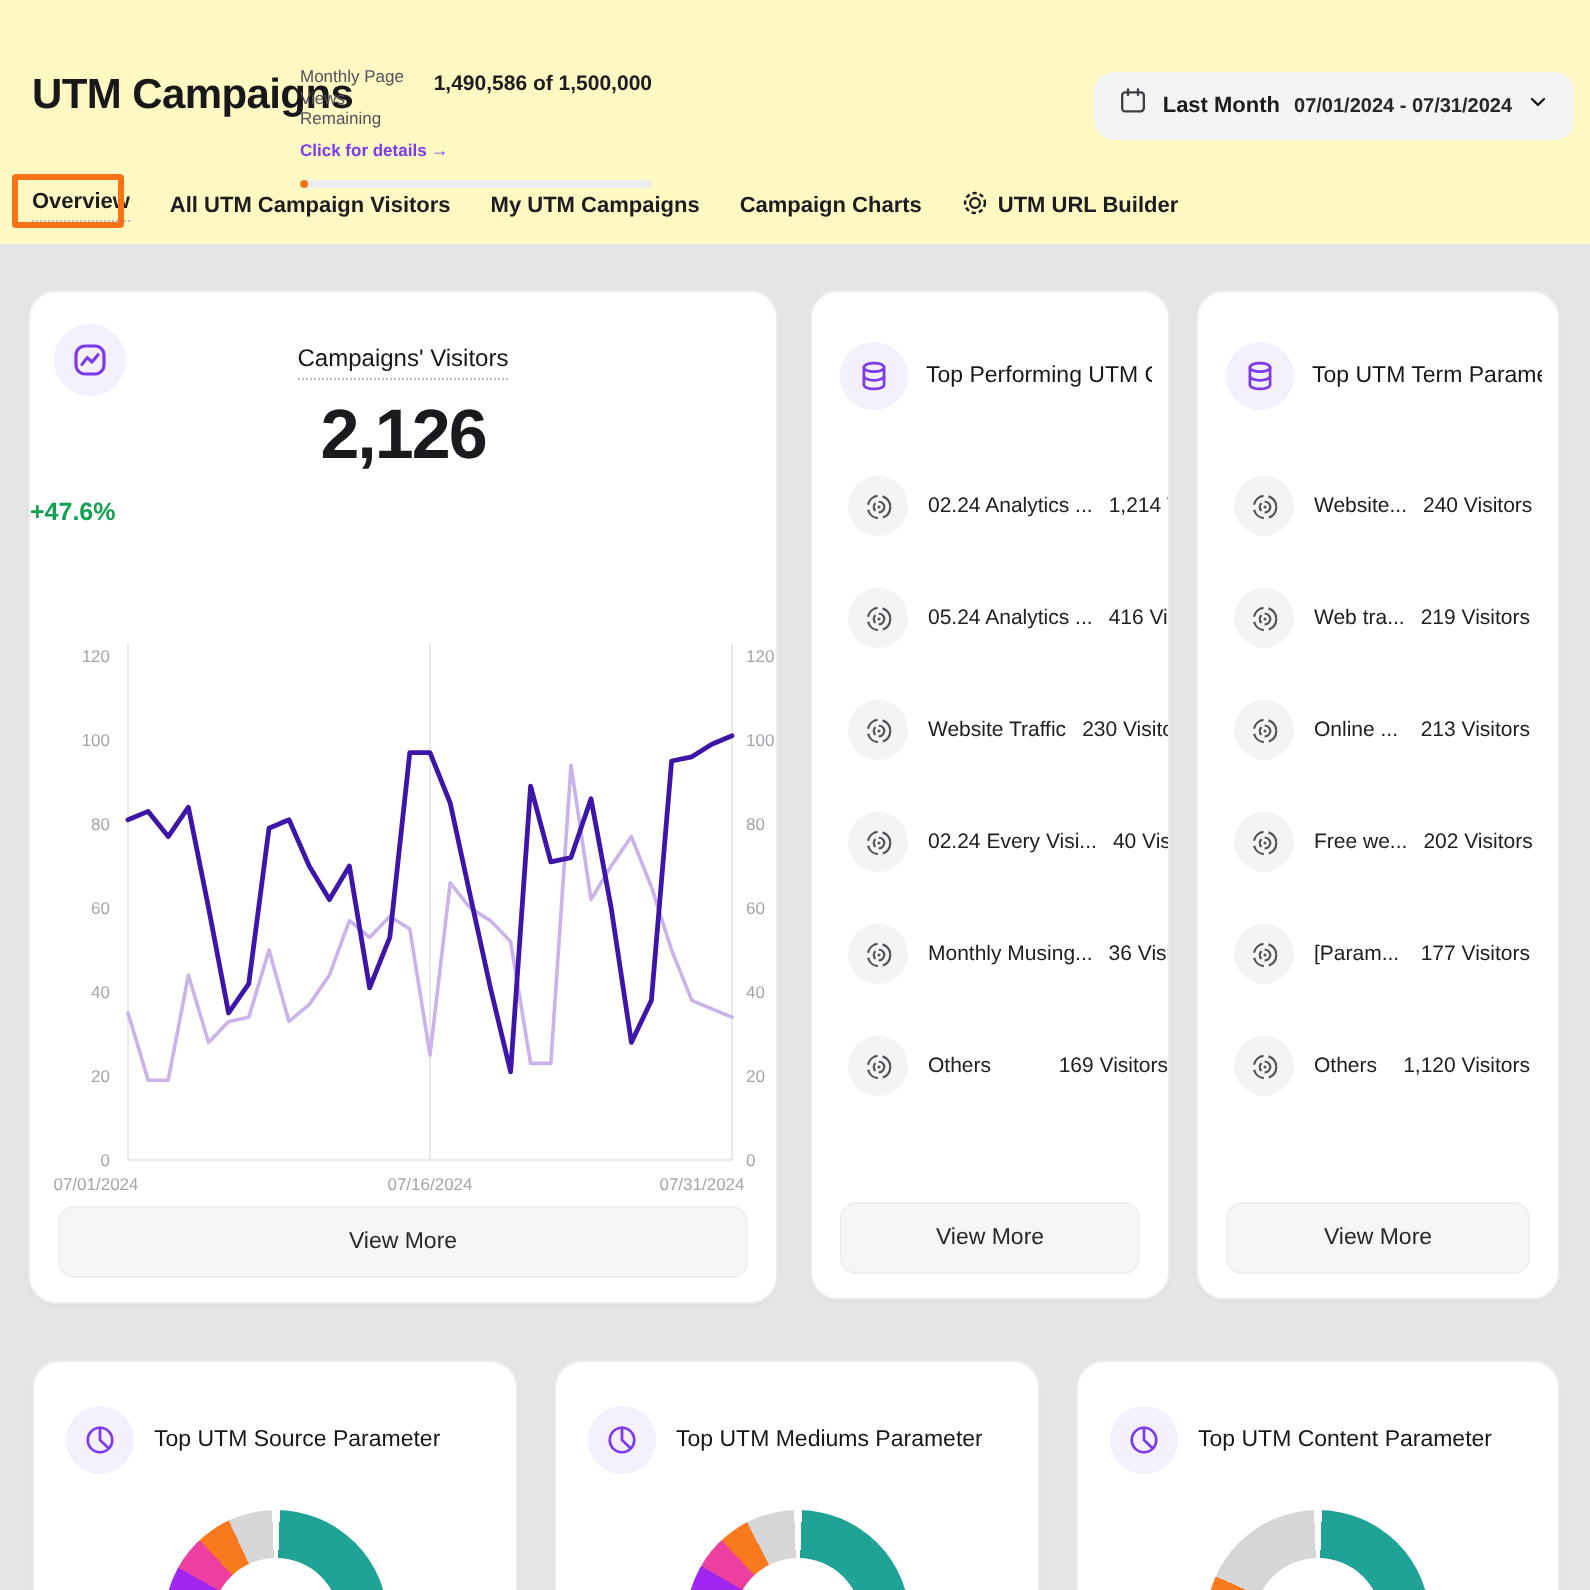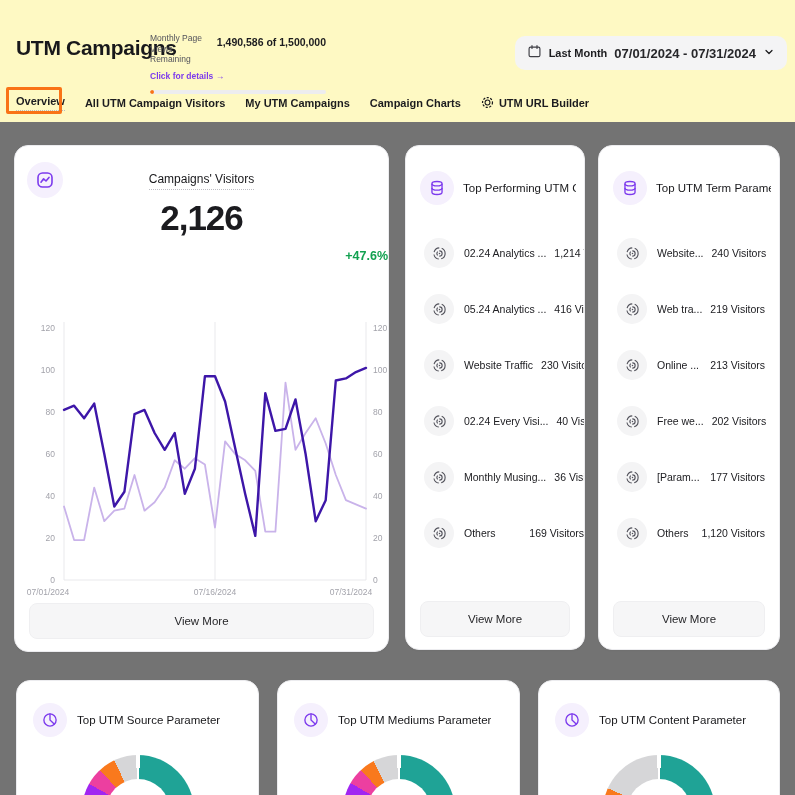--- a/index.html
+++ b/index.html
@@ -12,45 +12,45 @@
   .mpv-label { font-size:8.5px; color:#52525b; width:100px; line-height:1.25; }
   .mpv-value { font-size:10.5px; font-weight:700; color:#1c1c1f; margin-left:4px; margin-top:3px; white-space:nowrap; }
   .mpv-link { font-size:8.5px; font-weight:600; color:#7c3aed; margin-top:2px; display:inline-block; cursor:pointer; }
   .mpv-bar { margin-top:7px; width:176px; height:4px; background:#ededef; border-radius:2px; overflow:hidden; }
   .mpv-fill { height:100%; border-radius:2px; }
   .refresh-btn { position:absolute; left:584px; top:36px; width:34px; height:34px; border-radius:50%;
     background:#f3edfd; display:flex; align-items:center; justify-content:center; cursor:pointer; }
   .date-pill { position:absolute; right:8px; top:36px; height:34px; background:#f4f4f5; border-radius:10px;
     display:flex; align-items:center; gap:7px; padding:0 12px; cursor:pointer; }
   .date-preset { font-size:11px; font-weight:600; color:#1c1c1f; }
-  .date-range { font-size:13px; font-weight:600; color:#27272a; }
+  .date-range { font-size:10px; font-weight:600; color:#27272a; }
   .tabs { position:absolute; left:16px; top:88px; height:30px; display:flex; align-items:center; gap:20px; }
   .tab { font-size:11px; font-weight:700; color:#1c1c1f; white-space:nowrap; cursor:pointer;
     display:flex; align-items:center; gap:5px; position:relative; }
   .tab.active { font-weight:600; }
   .tab.active .tab-text { border-bottom:1px dotted #b9b9c0; padding-bottom:3px; }
   .tab-highlight { position:absolute; left:-10px; top:-8px; width:56px; height:27px;
     border:3px solid #f97316; border-radius:2px; pointer-events:none; }
-  .main { position:absolute; left:0; top:122px; width:795px; height:673px; background:#737373; }
+  .main { position:absolute; left:0; top:122px; width:795px; height:673px; background:#e5e5e5; }
   .card { position:absolute; background:#fff; border:1px solid #ececef; border-radius:14px;
     box-shadow:0 1px 2px rgba(0,0,0,0.03); overflow:hidden; }
   .card-a { left:14px; top:23px; width:375px; height:507px; }
   .card-b { left:405px; top:23px; width:180px; height:505px; }
   .card-c { left:598px; top:23px; width:182px; height:505px; }
   .card-d { left:16px;  top:558px; width:243px; height:280px; }
   .card-e { left:277px; top:558px; width:243px; height:280px; }
   .card-f { left:538px; top:558px; width:242px; height:280px; }
   .icon-badge { width:36px; height:36px; border-radius:50%; background:#f5f0fd;
     display:flex; align-items:center; justify-content:center; flex:0 0 auto; }
   .icon-badge.sm { width:34px; height:34px; }
   .ca-badge { position:absolute; left:12px; top:16px; }
   .ca-title { text-align:center; margin-top:26px; font-size:12px; }
   .dotted { border-bottom:1px dotted #bdbdc4; padding-bottom:3px; }
   .ca-total { text-align:center; margin-top:12px; font-size:35px; font-weight:700; letter-spacing:-1px; color:#1b1b1f; }
-  .ca-change { text-align:right; margin-top:11px; font-size:12.5px; font-weight:600; }
+  .ca-change { text-align:left; margin-top:11px; font-size:12.5px; font-weight:600; }
   .chart-svg { position:absolute; left:0; top:166px; width:375px; height:292px; }
   .tick { font-size:8.5px; fill:#a3a3ab; font-family:"Liberation Sans",sans-serif; }
   .view-more { position:absolute; left:14px; right:14px; bottom:12px; height:36px; background:#f6f6f7;
     border:1px solid #efeff1; border-radius:8px; display:flex; align-items:center; justify-content:center;
     font-size:11.5px; color:#27272a; cursor:pointer; }
   .lc-head { position:absolute; left:14px; top:25px; right:8px; display:flex; align-items:center; gap:9px; }
   .lc-title { font-size:11.5px; font-weight:500; white-space:nowrap; overflow:hidden; }
   .lc-list { position:absolute; left:0; right:0; top:79px; }
   .lc-row { display:flex; align-items:center; height:56px; padding-left:18px; }
   .lc-row .li-icon { width:30px; height:30px; border-radius:50%; background:#f4f4f5;

